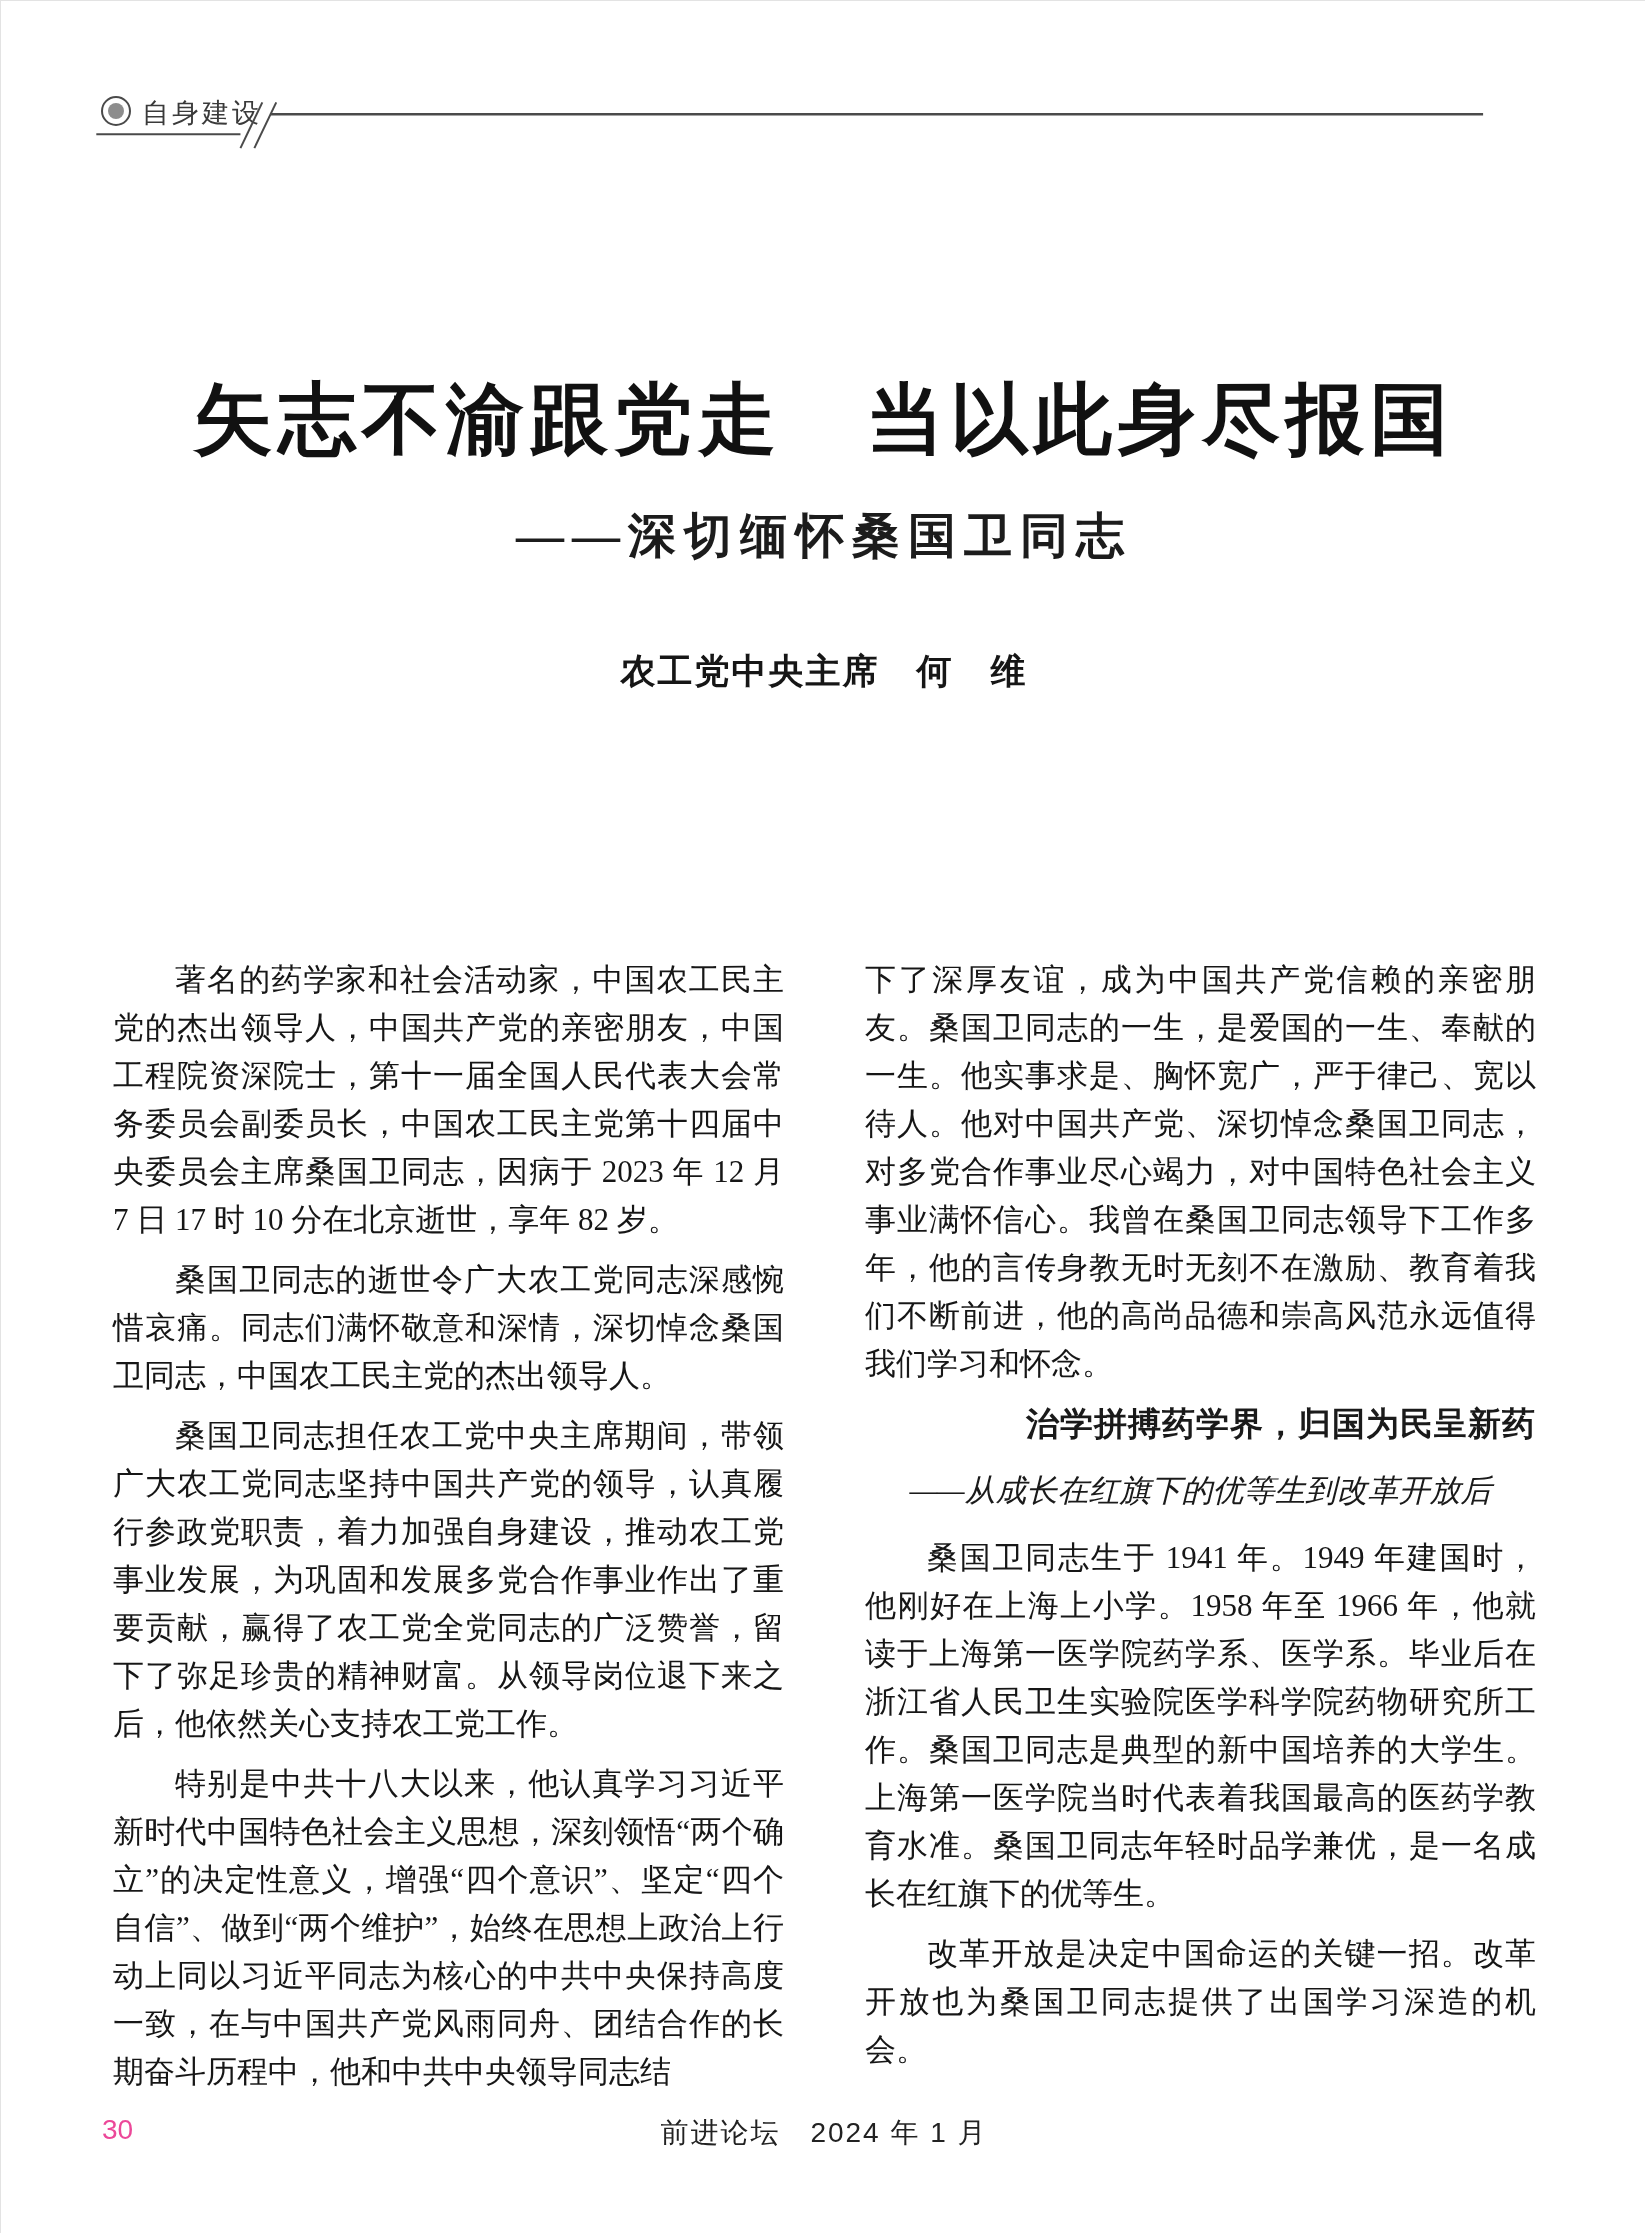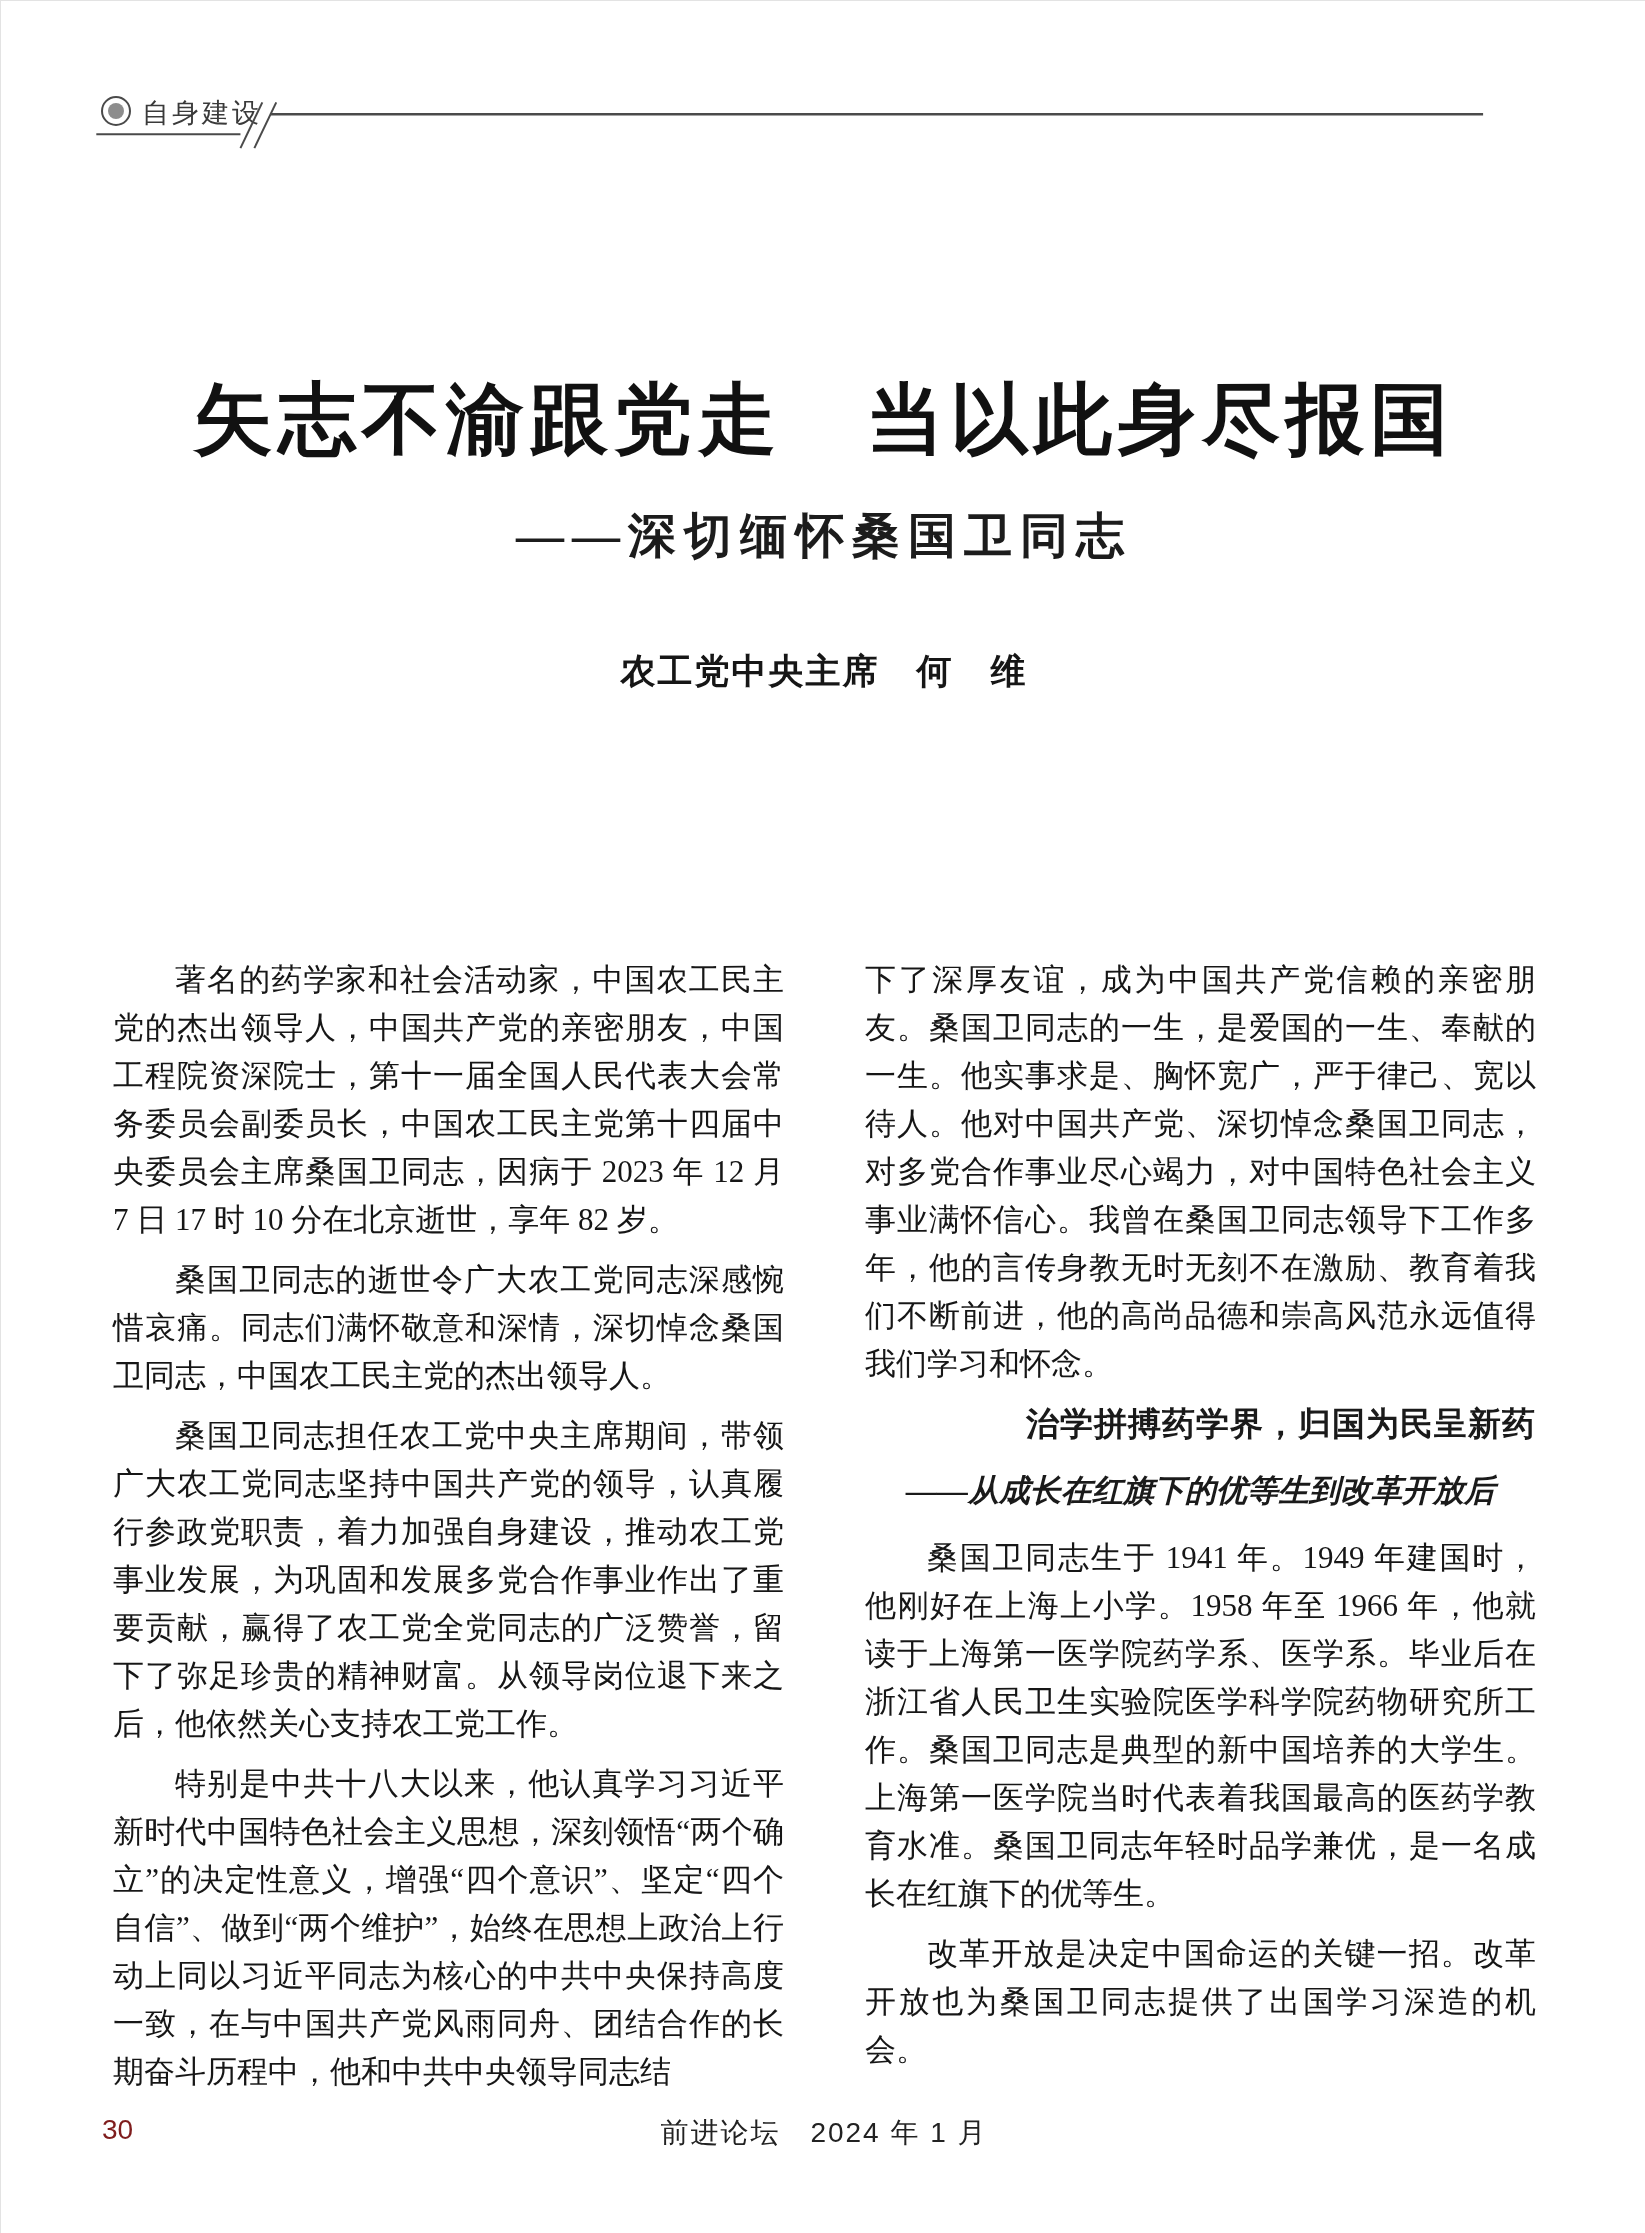--- a/index.html
+++ b/index.html
@@ -70,28 +70,28 @@
   .section-heading{
     margin-top:22px;
     text-align:right;text-indent:0 !important;
     font-family:"Liberation Sans","DejaVu Sans",sans-serif;
     font-weight:bold;font-size:33px;line-height:48px;
     color:#1a1a1a;letter-spacing:1px;
   }
   .section-subheading{
     text-align:center;text-indent:0 !important;
     font-family:"Liberation Serif","DejaVu Serif",serif;
-    font-style:italic;font-weight:bold;
+    font-style:italic;font-weight:normal;
     font-size:31px;line-height:62px;color:#1a1a1a;
   }
   
   .footer-page-number{
     position:absolute;left:101px;top:2113px;
     font-family:"Liberation Sans","DejaVu Sans",sans-serif;
-    font-size:28px;color:#7f1d1d;
+    font-size:28px;color:#ec4899;
   }
   .footer-center{
     position:absolute;left:0;top:2113px;width:1646px;
     text-align:center;
     font-family:"Liberation Sans","DejaVu Sans",sans-serif;
     font-size:28px;letter-spacing:2px;color:#222;
     white-space:nowrap;
   }
 </style>
 </head>

